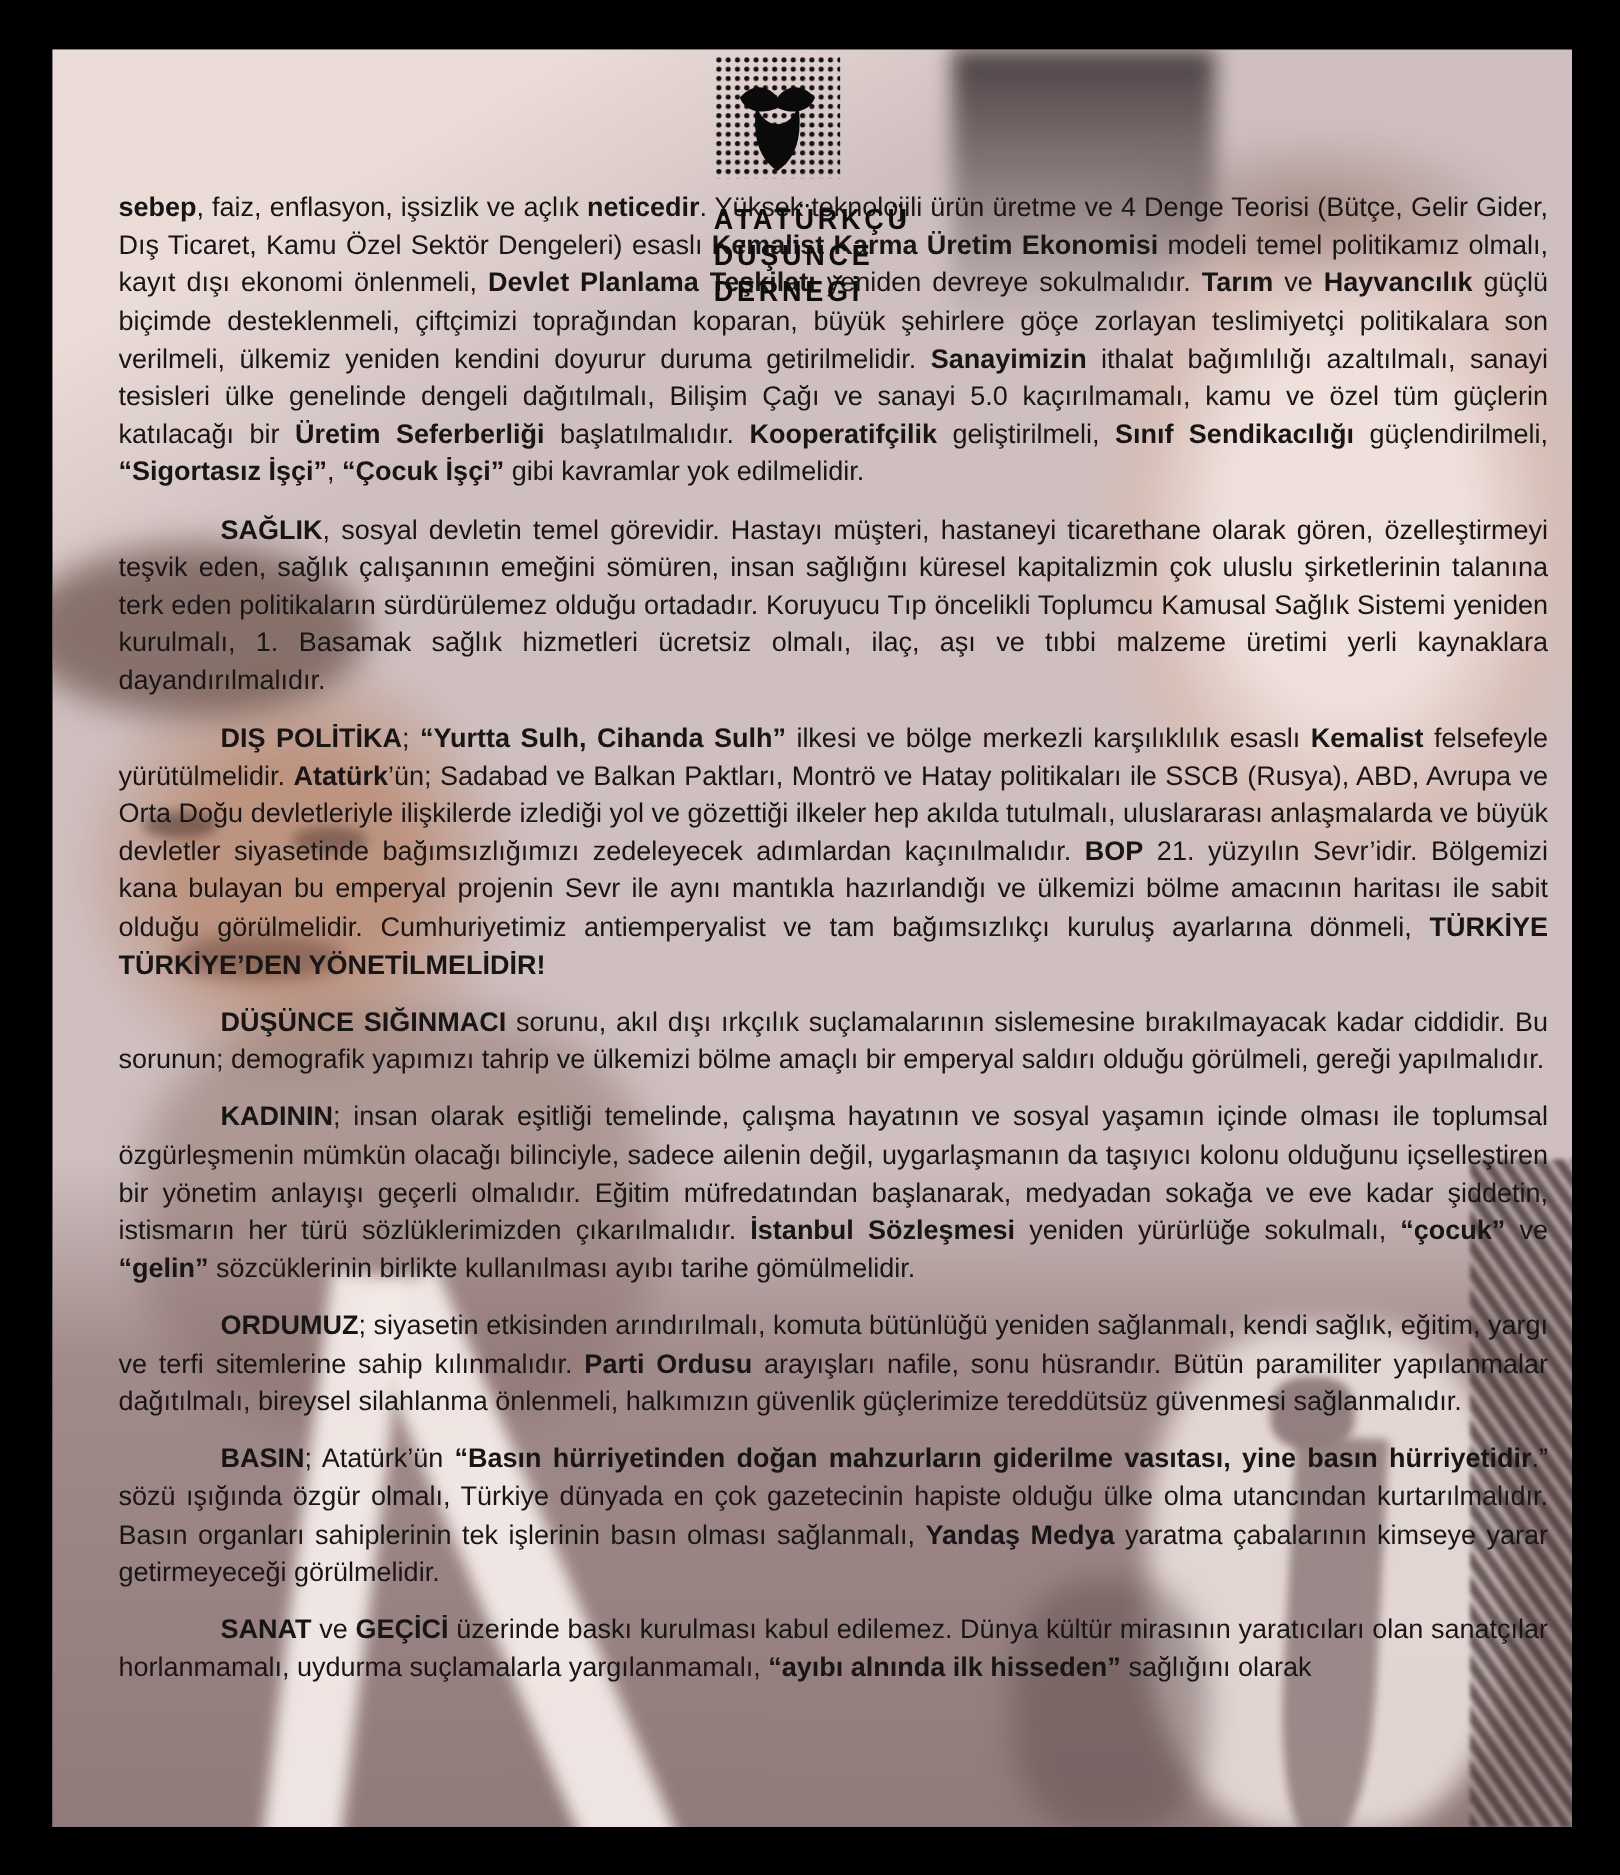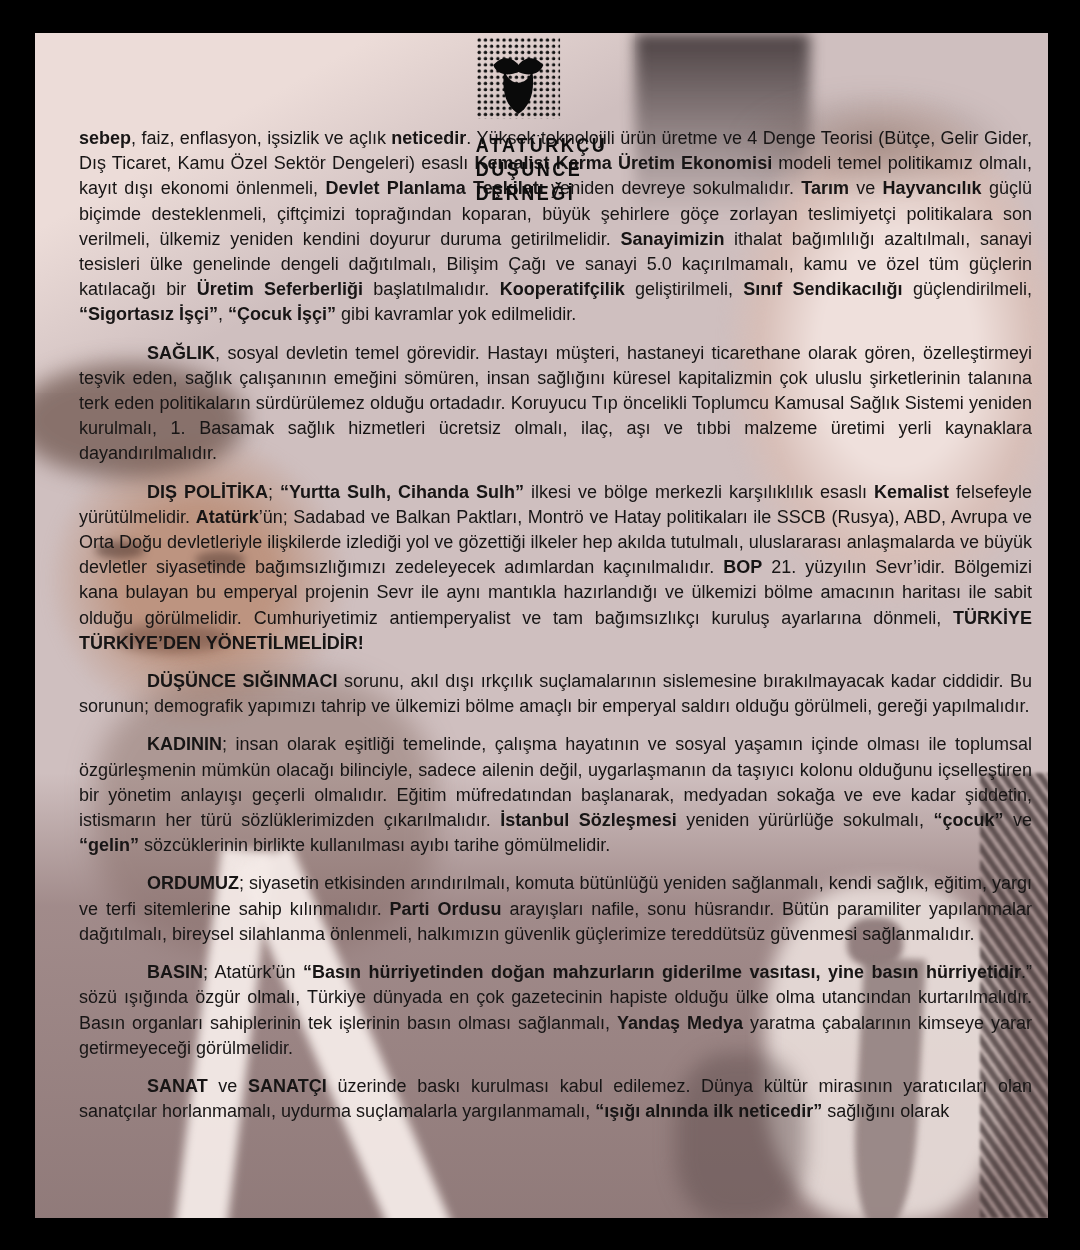--- a/index.html
+++ b/index.html
@@ -123,17 +123,17 @@
     </div>
 
     <div class="text-block">
         <p><span class="b">sebep</span><span>, faiz, enflasyon, işsizlik ve açlık </span><span class="b">neticedir</span><span>. Yüksek teknolojili ürün üretme ve 4 Denge Teorisi (Bütçe, Gelir Gider, Dış Ticaret, Kamu Özel Sektör Dengeleri) esaslı </span><span class="b">Kemalist Karma Üretim Ekonomisi</span><span> modeli temel politikamız olmalı, kayıt dışı ekonomi önlenmeli, </span><span class="b">Devlet Planlama Teşkilatı</span><span> yeniden devreye sokulmalıdır. </span><span class="b">Tarım</span><span> ve </span><span class="b">Hayvancılık</span><span> güçlü biçimde desteklenmeli, çiftçimizi toprağından koparan, büyük şehirlere göçe zorlayan teslimiyetçi politikalara son verilmeli, ülkemiz yeniden kendini doyurur duruma getirilmelidir. </span><span class="b">Sanayimizin</span><span> ithalat bağımlılığı azaltılmalı, sanayi tesisleri ülke genelinde dengeli dağıtılmalı, Bilişim Çağı ve sanayi 5.0 kaçırılmamalı, kamu ve özel tüm güçlerin katılacağı bir </span><span class="b">Üretim Seferberliği</span><span> başlatılmalıdır. </span><span class="b">Kooperatifçilik</span><span> geliştirilmeli, </span><span class="b">Sınıf Sendikacılığı</span><span> güçlendirilmeli, </span><span class="b">“Sigortasız İşçi”</span><span>, </span><span class="b">“Çocuk İşçi”</span><span> gibi kavramlar yok edilmelidir.</span></p>
         <p class="indent"><span class="b">SAĞLIK</span><span>, sosyal devletin temel görevidir. Hastayı müşteri, hastaneyi ticarethane olarak gören, özelleştirmeyi teşvik eden, sağlık çalışanının emeğini sömüren, insan sağlığını küresel kapitalizmin çok uluslu şirketlerinin talanına terk eden politikaların sürdürülemez olduğu ortadadır. Koruyucu Tıp öncelikli Toplumcu Kamusal Sağlık Sistemi yeniden kurulmalı, 1. Basamak sağlık hizmetleri ücretsiz olmalı, ilaç, aşı ve tıbbi malzeme üretimi yerli kaynaklara dayandırılmalıdır.</span></p>
         <p class="indent"><span class="b">DIŞ POLİTİKA</span><span>; </span><span class="b">“Yurtta Sulh, Cihanda Sulh”</span><span> ilkesi ve bölge merkezli karşılıklılık esaslı </span><span class="b">Kemalist</span><span> felsefeyle yürütülmelidir. </span><span class="b">Atatürk</span><span>’ün; Sadabad ve Balkan Paktları, Montrö ve Hatay politikaları ile SSCB (Rusya), ABD, Avrupa ve Orta Doğu devletleriyle ilişkilerde izlediği yol ve gözettiği ilkeler hep akılda tutulmalı, uluslararası anlaşmalarda ve büyük devletler siyasetinde bağımsızlığımızı zedeleyecek adımlardan kaçınılmalıdır. </span><span class="b">BOP</span><span> 21. yüzyılın Sevr’idir. Bölgemizi kana bulayan bu emperyal projenin Sevr ile aynı mantıkla hazırlandığı ve ülkemizi bölme amacının haritası ile sabit olduğu görülmelidir. Cumhuriyetimiz antiemperyalist ve tam bağımsızlıkçı kuruluş ayarlarına dönmeli, </span><span class="b">TÜRKİYE TÜRKİYE’DEN YÖNETİLMELİDİR!</span></p>
         <p class="indent"><span class="b">DÜŞÜNCE SIĞINMACI</span><span> sorunu, akıl dışı ırkçılık suçlamalarının sislemesine bırakılmayacak kadar ciddidir. Bu sorunun; demografik yapımızı tahrip ve ülkemizi bölme amaçlı bir emperyal saldırı olduğu görülmeli, gereği yapılmalıdır.</span></p>
         <p class="indent"><span class="b">KADININ</span><span>; insan olarak eşitliği temelinde, çalışma hayatının ve sosyal yaşamın içinde olması ile toplumsal özgürleşmenin mümkün olacağı bilinciyle, sadece ailenin değil, uygarlaşmanın da taşıyıcı kolonu olduğunu içselleştiren bir yönetim anlayışı geçerli olmalıdır. Eğitim müfredatından başlanarak, medyadan sokağa ve eve kadar şiddetin, istismarın her türü sözlüklerimizden çıkarılmalıdır. </span><span class="b">İstanbul Sözleşmesi</span><span> yeniden yürürlüğe sokulmalı, </span><span class="b">“çocuk”</span><span> ve </span><span class="b">“gelin”</span><span> sözcüklerinin birlikte kullanılması ayıbı tarihe gömülmelidir.</span></p>
         <p class="indent"><span class="b">ORDUMUZ</span><span>; siyasetin etkisinden arındırılmalı, komuta bütünlüğü yeniden sağlanmalı, kendi sağlık, eğitim, yargı ve terfi sitemlerine sahip kılınmalıdır. </span><span class="b">Parti Ordusu</span><span> arayışları nafile, sonu hüsrandır. Bütün paramiliter yapılanmalar dağıtılmalı, bireysel silahlanma önlenmeli, halkımızın güvenlik güçlerimize tereddütsüz güvenmesi sağlanmalıdır.</span></p>
         <p class="indent"><span class="b">BASIN</span><span>; Atatürk’ün </span><span class="b">“Basın hürriyetinden doğan mahzurların giderilme vasıtası, yine basın hürriyetidir</span><span>.”</span><span> sözü ışığında özgür olmalı, Türkiye dünyada en çok gazetecinin hapiste olduğu ülke olma utancından kurtarılmalıdır. Basın organları sahiplerinin tek işlerinin basın olması sağlanmalı, </span><span class="b">Yandaş Medya</span><span> yaratma çabalarının kimseye yarar getirmeyeceği görülmelidir.</span></p>
-        <p class="indent"><span class="b">SANAT</span><span> ve </span><span class="b">SANATÇI</span><span> üzerinde baskı kurulması kabul edilemez. Dünya kültür mirasının yaratıcıları olan sanatçılar horlanmamalı, uydurma suçlamalarla yargılanmamalı, </span><span class="b">“ışığı alnında ilk neticedir”</span><span> sağlığını olarak</span></p>
+        <p class="indent"><span class="b">SANAT</span><span> ve </span><span class="b">GEÇİCİ</span><span> üzerinde baskı kurulması kabul edilemez. Dünya kültür mirasının yaratıcıları olan sanatçılar horlanmamalı, uydurma suçlamalarla yargılanmamalı, </span><span class="b">“ayıbı alnında ilk hisseden”</span><span> sağlığını olarak</span></p>
       </div>
 
   </div>
 </div>
 
 </body></html>

